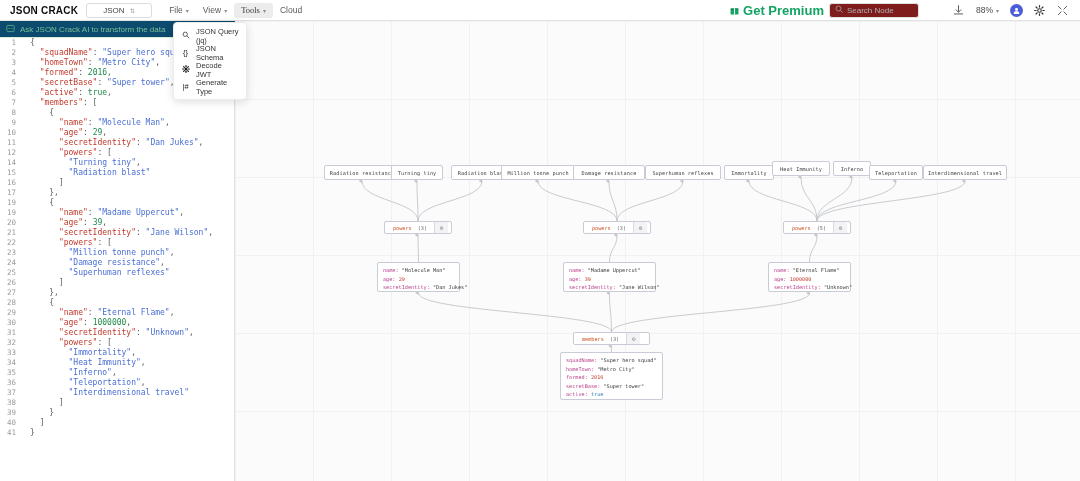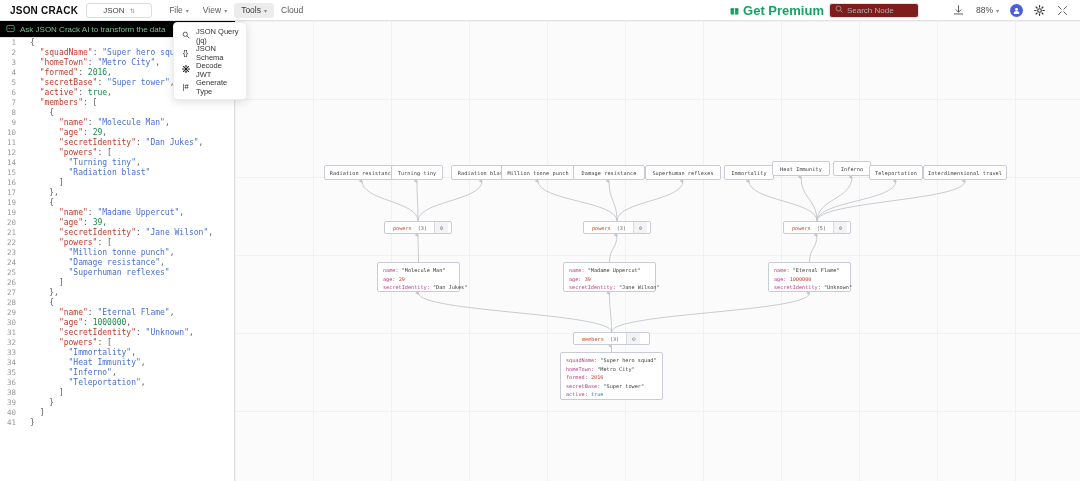--- a/index.html
+++ b/index.html
@@ -36,21 +36,21 @@
     padding: 0 16px; font-size: 8px; color: #444;
     margin-right: 10px;
   }
   .format-select .caret { font-size: 6px; color: #999; }
   .menu-btn {
     height: 15px; display: flex; align-items: center; gap: 3px;
     padding: 0 7px; font-size: 8.5px; color: #5a5a5a;
     border-radius: 3px; cursor: default;
   }
   .menu-btn .caret { font-size: 6px; color: #8b8b8b; }
-  .menu-btn.active { background: #ececec; color: #3b3b3b; }
+  .menu-btn.active { background: #ececec; color: #3b3b3b; font-family: Liberation Serif, serif; }
   .tb-spacer { flex: 1; }
   .premium {
     display: flex; align-items: center; gap: 4px;
     font-size: 13px; font-weight: bold; color: #13a463; margin-right: 5px;
   }
   .search-node {
     width: 90px; height: 15px; border: 1px solid #e0e0e0; border-radius: 3px;
     display: flex; align-items: center; gap: 4px; padding: 0 5px;
     font-size: 8px; color: #b0b0b0; margin-right: 28px; background: #7f1d1d;
   }
@@ -66,21 +66,21 @@
   .avatar {
     width: 13px; height: 13px; border-radius: 50%;
     background: #4b5ed7; display: flex; align-items: center;
     justify-content: center; color: #fff; font-size: 7px; margin: 0 5px;
   }
 
   
   .ai-bar {
     position: absolute; top: 21px; left: 0;
     width: 235px; height: 17px;
-    background: #000000;
+    background: #0c4a6e;
     border-bottom: 1px solid #d6ebdd;
     display: flex; align-items: center; gap: 5px;
     padding: 0 6px;
     z-index: 20;
   }
   .ai-bar .ai-text { font-size: 8px; color: #7cbf96; }
 
   
   .dropdown {
     position: absolute; top: 22px; left: 173px;
@@ -347,20 +347,21 @@
       <div class="code-line"><span class="ln">27</span><span class="code"><span class="p">    },</span></span></div>
       <div class="code-line"><span class="ln">28</span><span class="code"><span class="p">    {</span></span></div>
       <div class="code-line"><span class="ln">29</span><span class="code"><span class="k">      "name"</span><span class="p">: </span><span class="s">"Eternal Flame"</span><span class="p">,</span></span></div>
       <div class="code-line"><span class="ln">30</span><span class="code"><span class="k">      "age"</span><span class="p">: </span><span class="n">1000000</span><span class="p">,</span></span></div>
       <div class="code-line"><span class="ln">31</span><span class="code"><span class="k">      "secretIdentity"</span><span class="p">: </span><span class="s">"Unknown"</span><span class="p">,</span></span></div>
       <div class="code-line"><span class="ln">32</span><span class="code"><span class="k">      "powers"</span><span class="p">: [</span></span></div>
       <div class="code-line"><span class="ln">33</span><span class="code"><span class="s">        "Immortality"</span><span class="p">,</span></span></div>
       <div class="code-line"><span class="ln">34</span><span class="code"><span class="s">        "Heat Immunity"</span><span class="p">,</span></span></div>
       <div class="code-line"><span class="ln">35</span><span class="code"><span class="s">        "Inferno"</span><span class="p">,</span></span></div>
       <div class="code-line"><span class="ln">36</span><span class="code"><span class="s">        "Teleportation"</span><span class="p">,</span></span></div>
+      <div class="code-line"><span class="ln">37</span><span class="code"><span class="s">        "Interdimensional travel"</span></span></div>
       <div class="code-line"><span class="ln">38</span><span class="code"><span class="p">      ]</span></span></div>
       <div class="code-line"><span class="ln">39</span><span class="code"><span class="p">    }</span></span></div>
       <div class="code-line"><span class="ln">40</span><span class="code"><span class="p">  ]</span></span></div>
       <div class="code-line"><span class="ln">41</span><span class="code"><span class="p">}</span></span></div>
     </div>
 
   <div class="canvas" id="canvas">
     <svg class="graph-svg" id="edges" width="845" height="460">
         <defs>
           <marker id="ah" markerWidth="5" markerHeight="5" refX="2.5" refY="4.4" orient="auto">

